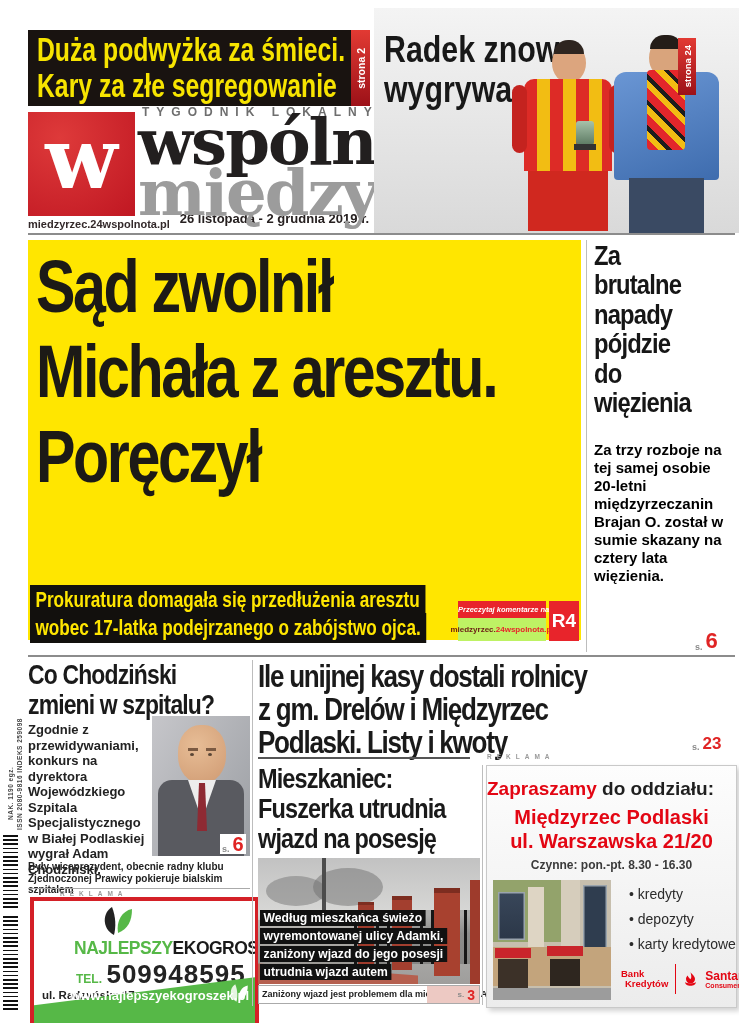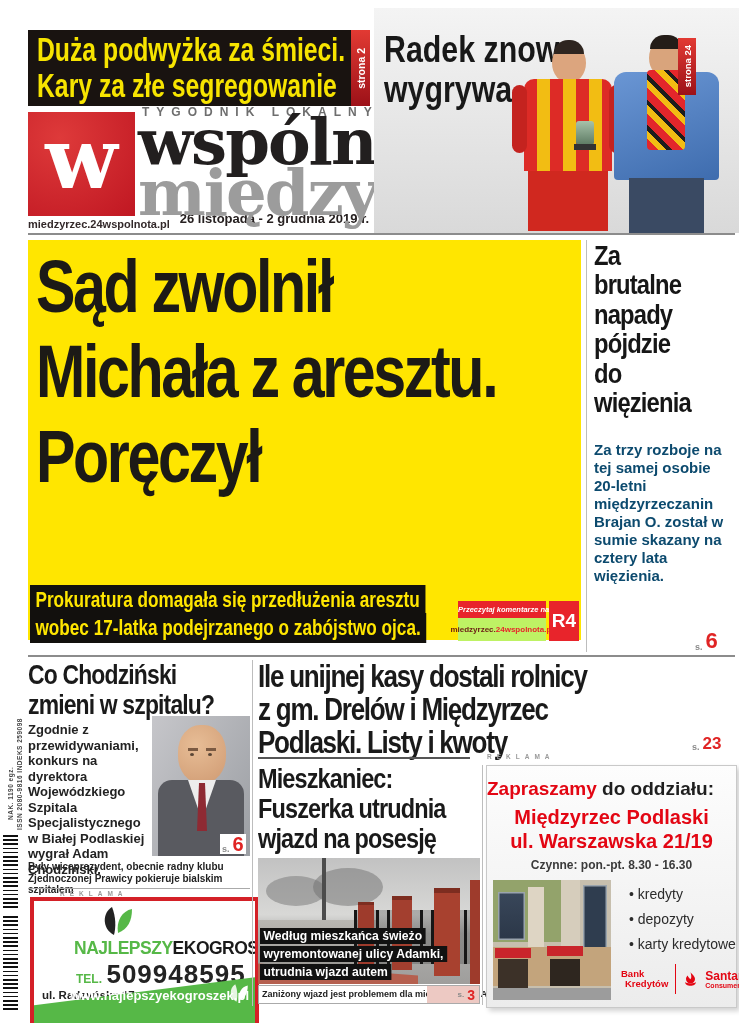--- a/index.html
+++ b/index.html
@@ -42,21 +42,21 @@
            transform:scaleX(.78);transform-origin:0 50%;white-space:nowrap;display:inline-block;}
   .cbox{left:430px;top:361px;width:88px;height:40px;}
   .cbox-top{background:#e8242b;color:#fff;font-size:7.5px;font-weight:bold;font-style:italic;text-align:center;height:17px;line-height:17px;white-space:nowrap;}
   .cbox-bot{background:#bef264;height:23px;display:flex;align-items:center;justify-content:center;font-size:8px;font-weight:bold;white-space:nowrap;}
   .r4{left:521px;top:361px;width:30px;height:40px;background:#e8242b;color:#fff;font-size:19px;font-weight:bold;
       display:flex;align-items:center;justify-content:center;}
 
   
   .rs-line{height:29.5px;display:flex;align-items:center;}
   .rs-line span{font-size:28px;font-weight:bold;letter-spacing:-1px;color:#161616;transform:scaleX(.85);transform-origin:0 50%;white-space:nowrap;}
-  .rs-body{left:594px;top:441px;width:131px;font-size:15px;line-height:18px;font-weight:bold;color:#0c4a6e;}
+  .rs-body{left:594px;top:441px;width:131px;font-size:15px;line-height:18px;font-weight:bold;color:#000000;}
   .pageref{display:flex;align-items:flex-end;gap:3px;}
   .pageref .s{font-size:9px;color:#8a8a8a;font-weight:bold;}
   .pageref .n{color:#e02424;font-weight:bold;line-height:1;}
 
   .vline{background:#bdbdbd;width:1px;}
   .hline{background:#8c8c8c;height:1.5px;}
 
   
   .hs-line{height:30px;display:flex;align-items:center;}
   .hs-line span{font-size:27px;font-weight:bold;letter-spacing:-1px;transform:scaleX(.85);transform-origin:0 50%;white-space:nowrap;}
@@ -296,38 +296,39 @@
     <div class="p-shape" style="left:0;top:62px;width:120px;height:64px;background:linear-gradient(180deg,#b8b6b2,#8e8c88);"></div>
     <div class="p-shape" style="left:0;bottom:0;width:160px;height:34px;background:#b5604f;clip-path:polygon(0 40%,100% 75%,100% 100%,0 100%);"></div>
     <div class="p-shape" style="left:96px;top:52px;width:126px;height:54px;background:repeating-linear-gradient(90deg,#161616 0 3px,rgba(40,40,40,.25) 3px 11px);"></div>
     <div class="p-shape" style="left:100px;top:44px;width:16px;height:62px;background:#9e3b2c;box-shadow:inset 0 3px 0 #7d2d20;"></div>
     <div class="p-shape" style="left:134px;top:38px;width:20px;height:74px;background:#a33f2f;box-shadow:inset 0 4px 0 #7d2d20;"></div>
     <div class="p-shape" style="left:176px;top:30px;width:26px;height:88px;background:#a8412f;box-shadow:inset 0 5px 0 #7d2d20;"></div>
     <div class="p-shape" style="left:212px;top:22px;width:14px;height:104px;background:#9e3b2c;"></div>
     <div class="abs" style="left:2px;bottom:4px;">
       <div><span style="display:inline-block;background:#111;color:#fff;font-size:13.5px;font-weight:bold;padding:0 4px;line-height:16px;transform:scaleX(.9);transform-origin:0 50%;white-space:nowrap;">Według mieszkańca świeżo</span></div>
       <div><span style="display:inline-block;background:#111;color:#fff;font-size:13.5px;font-weight:bold;padding:0 4px;line-height:16px;transform:scaleX(.9);transform-origin:0 50%;white-space:nowrap;">wyremontowanej ulicy Adamki,</span></div>
+      <div><span style="display:inline-block;background:#111;color:#fff;font-size:13.5px;font-weight:bold;padding:0 4px;line-height:16px;transform:scaleX(.9);transform-origin:0 50%;white-space:nowrap;">zaniżony wjazd do jego posesji</span></div>
       <div><span style="display:inline-block;background:#111;color:#fff;font-size:13.5px;font-weight:bold;padding:0 4px;line-height:16px;transform:scaleX(.9);transform-origin:0 50%;white-space:nowrap;">utrudnia wjazd autem</span></div>
     </div>
   </div>
   <div class="abs" style="left:258px;top:985px;width:222px;height:19px;background:#fff;border:1px solid #aaa;box-sizing:border-box;">
     <div style="position:absolute;left:3px;top:3px;font-size:9px;font-weight:bold;color:#222;white-space:nowrap;">Zaniżony wjazd jest problemem dla mieszkańca ul. Adamki</div>
     <div style="position:absolute;right:0;top:0;width:52px;height:100%;background:#edc9c3;display:flex;align-items:center;justify-content:flex-end;gap:3px;padding-right:4px;box-sizing:border-box;">
       <span style="font-size:8px;color:#8a8a8a;font-weight:bold;">s.</span>
       <span style="font-size:14px;color:#e02424;font-weight:bold;">3</span>
     </div>
   </div>
 
   <div class="abs vline" style="left:482px;top:765px;height:240px;"></div>
   <div class="abs bank">
     <div class="bank-invite">
       <span class="bank-red">Zapraszamy</span><span> do oddziału:</span>
     </div>
     <div class="bank-addr" style="top:40px;">Międzyrzec Podlaski</div>
-    <div class="bank-addr" style="top:64px;">ul. Warszawska 21/19</div>
+    <div class="bank-addr" style="top:64px;">ul. Warszawska 21/20</div>
     <div class="bank-hours">Czynne: pon.-pt. 8.30 - 16.30</div>
     <div class="abs photo" style="left:6px;top:114px;width:118px;height:120px;background:#c7bfae;">
       <div class="p-shape" style="left:0;top:0;width:58%;height:52%;background:#93a36b;"></div>
       <div class="p-shape" style="left:30%;top:6%;width:13%;height:66%;background:#ded5c4;"></div>
       <div class="p-shape" style="left:58%;top:0;width:16%;height:72%;background:#d6cdbc;"></div>
       <div class="p-shape" style="left:4%;top:10%;width:23%;height:40%;background:linear-gradient(#39475a,#2b3748);box-shadow:inset 0 0 0 1.5px #9aa4ad;"></div>
       <div class="p-shape" style="left:76%;top:4%;width:21%;height:58%;background:#2f3d4f;box-shadow:inset 0 0 0 1.5px #9aa4ad;"></div>
       <div class="p-shape" style="left:0;top:56%;width:100%;height:32%;background:#c3a47c;"></div>
       <div class="p-shape" style="left:2%;top:57%;width:30%;height:8%;background:#c9252b;"></div>
       <div class="p-shape" style="left:46%;top:55%;width:30%;height:8%;background:#c9252b;"></div>

